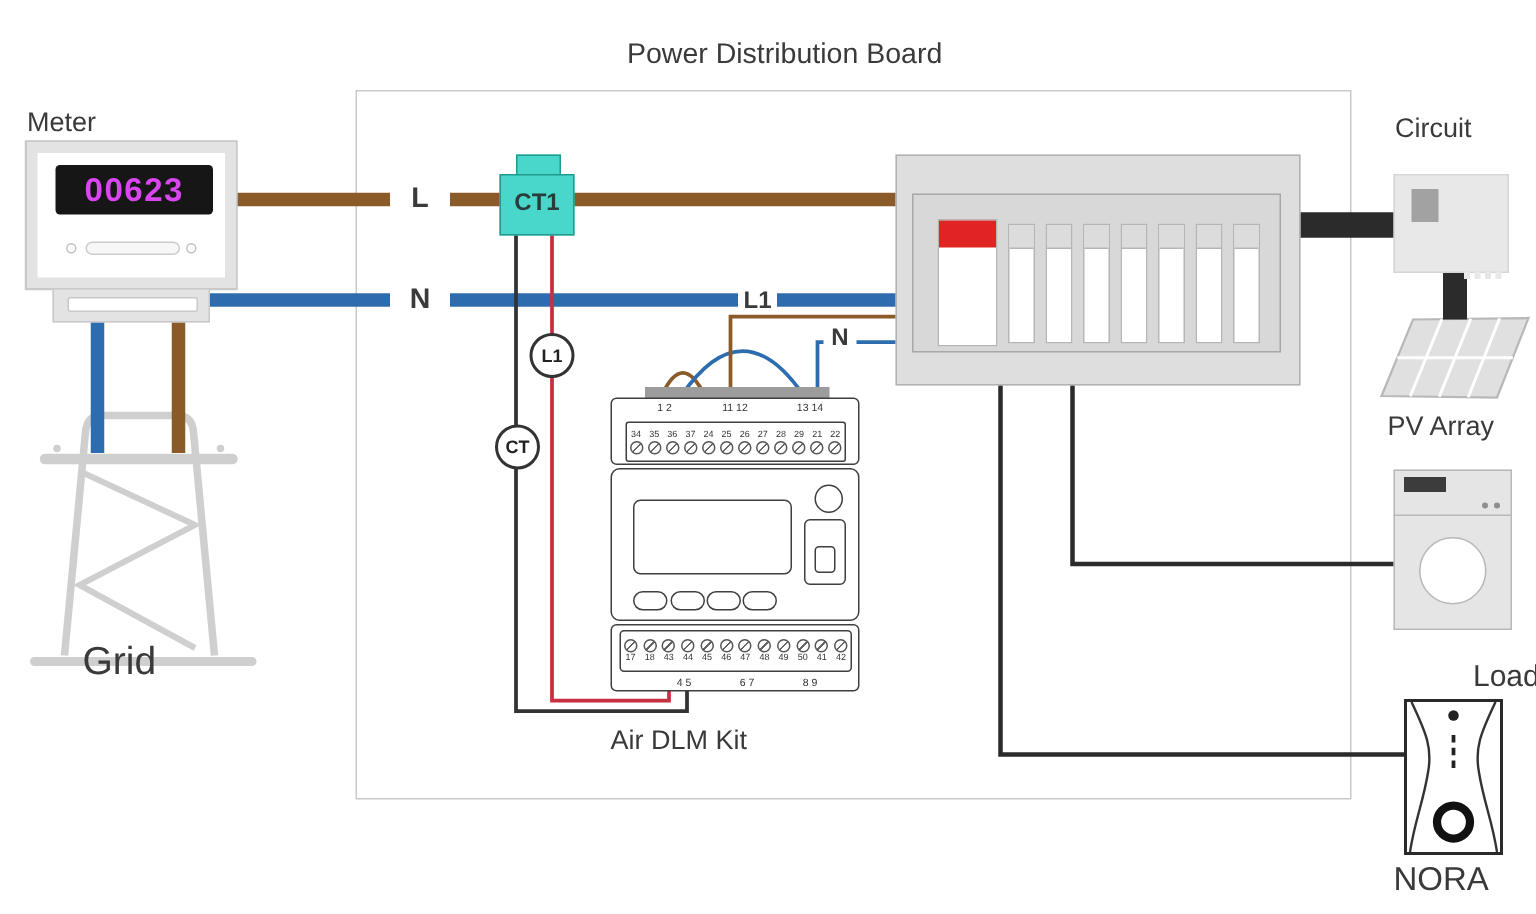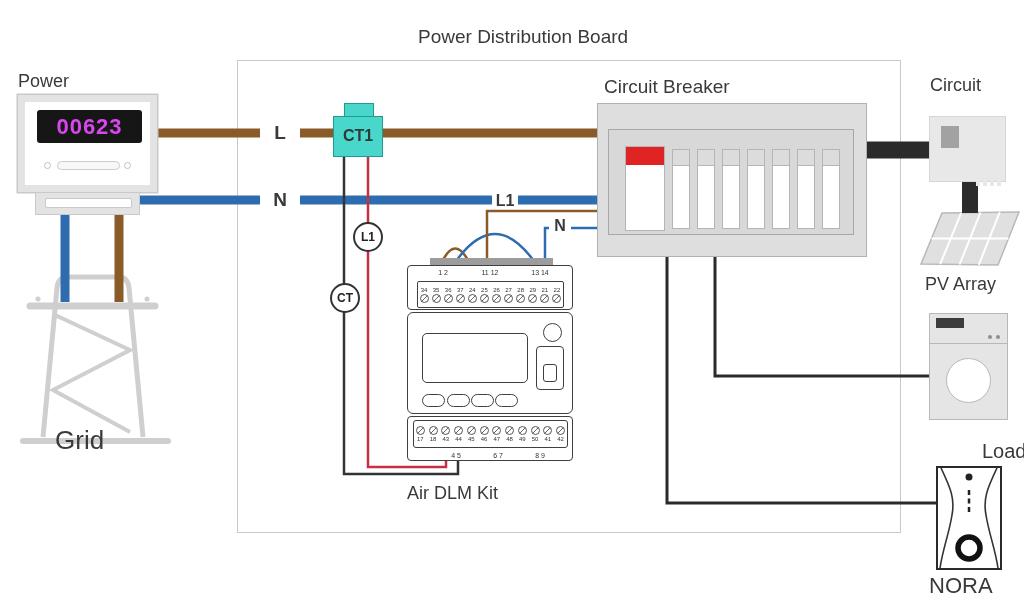--- a/index.html
+++ b/index.html
@@ -143,23 +143,22 @@
     <path d="M545,264 L545,228 L600,228" fill="none" style="stroke:var(--wire-n)" stroke-width="2.5"></path>
 
     <line x1="864" y1="150" x2="932" y2="150" style="stroke:var(--wire-black)" stroke-width="17"></line>
     <line x1="970" y1="181" x2="970" y2="213" style="stroke:var(--wire-black)" stroke-width="16"></line>
 
     <path d="M667,255 L667,503 L939,503" fill="none" style="stroke:var(--wire-black)" stroke-width="3"></path>
     <path d="M715,255 L715,376 L931,376" fill="none" style="stroke:var(--wire-black)" stroke-width="3"></path>
   </svg>
 
   <div class="lbl comp" id="lbl-title">Power Distribution Board</div>
-  <div class="lbl comp" id="lbl-meter">Power</div>
+  <div class="lbl comp" id="lbl-meter">Meter</div>
   <div class="lbl comp" id="lbl-grid">Grid</div>
-  <div class="lbl comp" id="lbl-cb">Circuit Breaker</div>
   <div class="lbl comp" id="lbl-inv">Circuit</div>
   <div class="lbl comp" id="lbl-pv">PV Array</div>
   <div class="lbl comp" id="lbl-load">Load</div>
   <div class="lbl comp" id="lbl-nora">NORA</div>
   <div class="lbl comp" id="lbl-dlm">Air DLM Kit</div>
 
   <div class="abs comp" id="meter-body"></div>
   <div class="abs comp" id="meter-display">00623</div>
   <div class="abs comp" id="meter-dot-l"></div>
   <div class="abs comp" id="meter-dot-r"></div>

